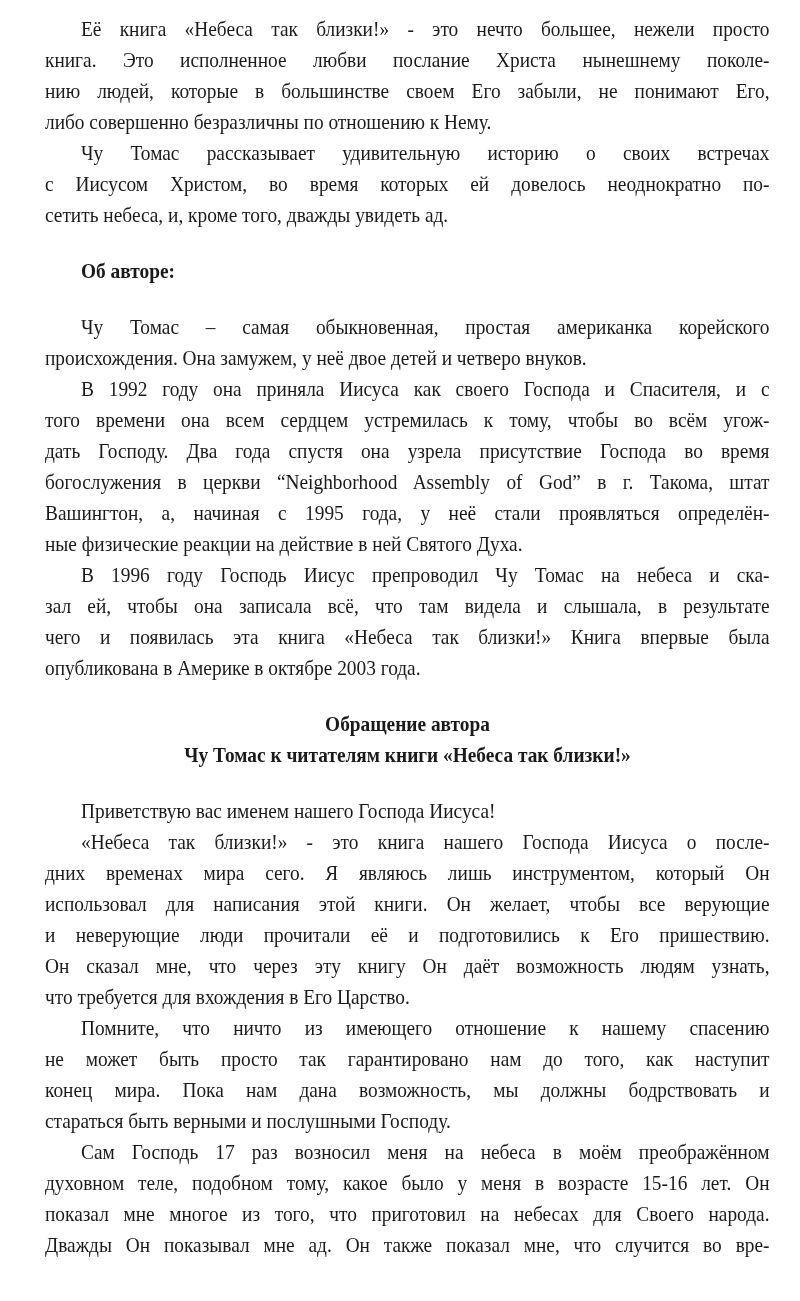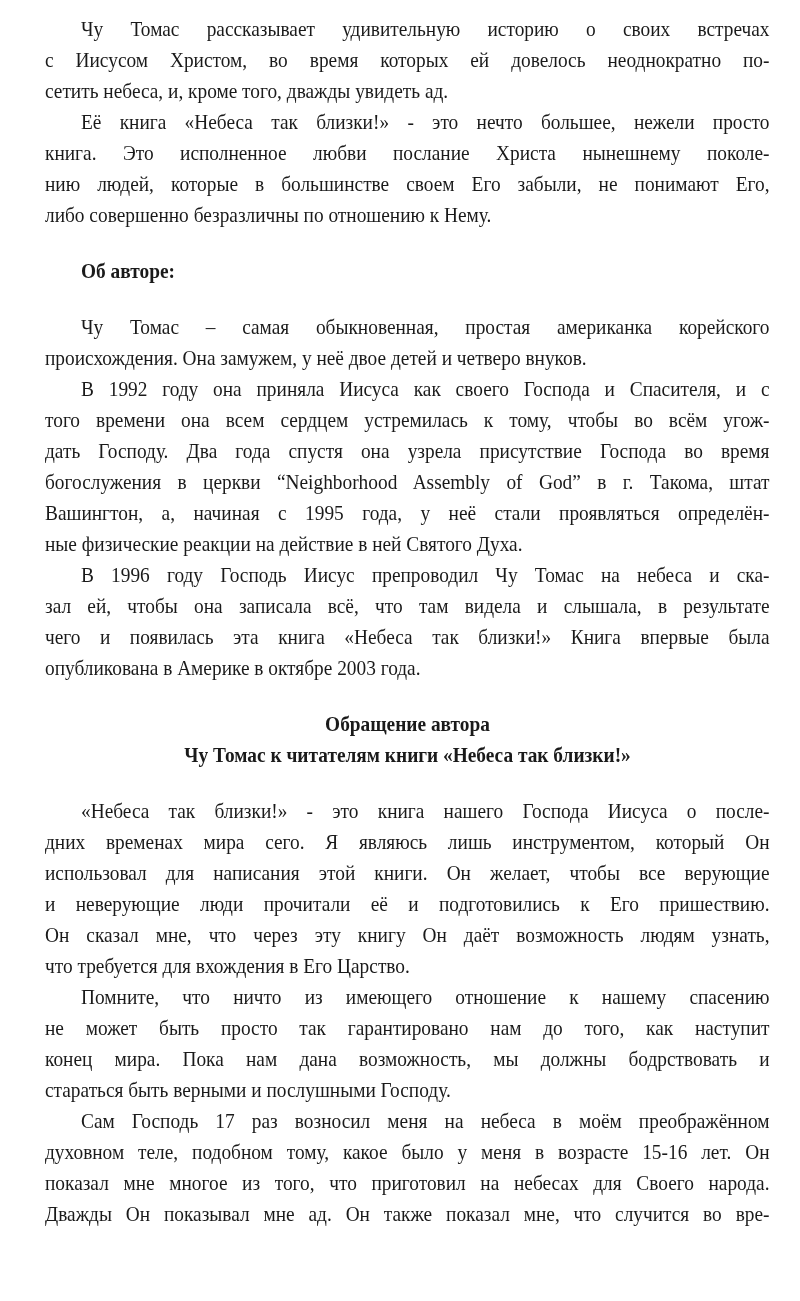--- a/index.html
+++ b/index.html
@@ -27,29 +27,29 @@
   .heading.left { padding-left: 40px; }
   .heading.center { text-align: center; transform-origin: center center; }
 </style>
 </head>
 <body>
 
 <div class="page">
 
   <div>
     <div>
-      <div class="line indent">Чу Томас рассказывает удивительную историю о своих встречах</div>
-      <div class="line">с Иисусом Христом, во время которых ей довелось неоднократно по-</div>
-      <div class="line last">сетить небеса, и, кроме того, дважды увидеть ад.</div>
-    </div>
-    <div>
       <div class="line indent">Её книга «Небеса так близки!» - это нечто большее, нежели просто</div>
       <div class="line">книга. Это исполненное любви послание Христа нынешнему поколе-</div>
       <div class="line">нию людей, которые в большинстве своем Его забыли, не понимают Его,</div>
       <div class="line last">либо совершенно безразличны по отношению к Нему.</div>
+    </div>
+    <div>
+      <div class="line indent">Чу Томас рассказывает удивительную историю о своих встречах</div>
+      <div class="line">с Иисусом Христом, во время которых ей довелось неоднократно по-</div>
+      <div class="line last">сетить небеса, и, кроме того, дважды увидеть ад.</div>
     </div>
   </div>
 
   <div class="gap-m"></div>
 
   <div>
     <div class="heading left">Об авторе:</div>
     <div class="gap-m"></div>
     <div>
       <div class="line indent">Чу Томас – самая обыкновенная, простая американка корейского</div>
@@ -71,20 +71,23 @@
     </div>
   </div>
 
   <div class="gap-m"></div>
 
   <div>
     <div class="heading center">Обращение автора</div>
     <div class="heading center">Чу Томас к читателям книги «Небеса так близки!»</div>
     <div class="gap-m"></div>
     <div>
+      <div class="line indent last">Приветствую вас именем нашего Господа Иисуса!</div>
+    </div>
+    <div>
       <div class="line indent">«Небеса так близки!» - это книга нашего Господа Иисуса о после-</div>
       <div class="line">дних временах мира сего. Я являюсь лишь инструментом, который Он</div>
       <div class="line">использовал для написания этой книги. Он желает, чтобы все верующие</div>
       <div class="line">и неверующие люди прочитали её и подготовились к Его пришествию.</div>
       <div class="line">Он сказал мне, что через эту книгу Он даёт возможность людям узнать,</div>
       <div class="line last">что требуется для вхождения в Его Царство.</div>
     </div>
     <div>
       <div class="line indent">Помните, что ничто из имеющего отношение к нашему спасению</div>
       <div class="line">не может быть просто так гарантировано нам до того, как наступит</div>

